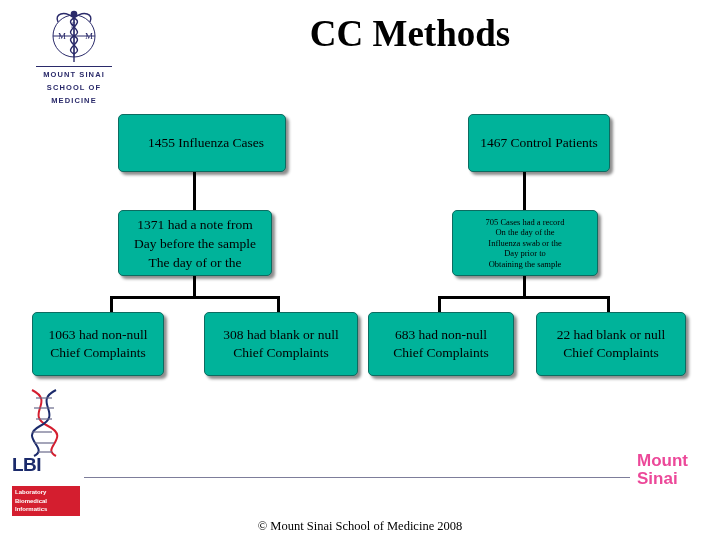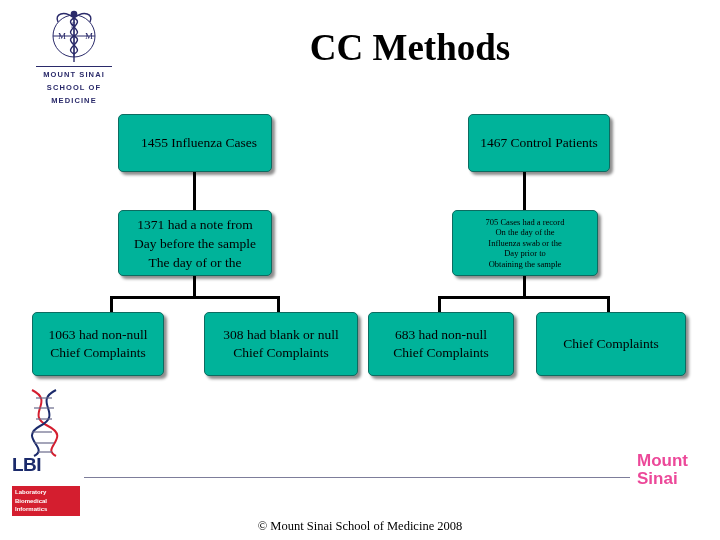--- a/index.html
+++ b/index.html
@@ -99,21 +99,21 @@
     color: #ec4899;
     font-size: 17px;
     font-weight: bold;
     line-height: 18px;
   }
 
   
   .title {
     position: absolute;
     left: 120px;
-    top: 26px;
+    top: 12px;
     width: 580px;
     text-align: center;
     font-size: 37px;
     font-weight: bold;
     color: #000000;
     font-family: "Liberation Serif", serif;
   }
 
   
   .box {
@@ -125,21 +125,21 @@
     color: #000000;
     display: flex;
     align-items: center;
     justify-content: center;
     text-align: center;
     box-sizing: border-box;
     padding: 2px 4px;
   }
   .box span { display: block; width: 100%; }
 
-  .b-flu      { left: 118px; top: 114px;  width: 154px; height: 58px; font-size: 13.5px; padding-left: 12px; }
+  .b-flu      { left: 118px; top: 114px;  width: 168px; height: 58px; font-size: 13.5px; padding-left: 12px; }
   .b-ctrl     { left: 468px; top: 114px;  width: 142px; height: 58px; font-size: 13.5px; }
   .b-note     { left: 118px; top: 210px;  width: 154px; height: 66px; font-size: 13.5px; line-height: 19px; text-align: center; }
   .b-record   { left: 452px; top: 210px;  width: 146px; height: 66px; font-size: 8.5px;  line-height: 10.5px; }
   .b-nonnull1 { left: 32px;  top: 312px;  width: 132px; height: 64px; font-size: 13.5px; line-height: 18px; }
   .b-blank1   { left: 204px; top: 312px;  width: 154px; height: 64px; font-size: 13.5px; line-height: 18px; }
   .b-nonnull2 { left: 368px; top: 312px;  width: 146px; height: 64px; font-size: 13.5px; line-height: 18px; }
   .b-blank2   { left: 536px; top: 312px;  width: 150px; height: 64px; font-size: 13.5px; line-height: 18px; }
 
   
   .conn {
@@ -260,20 +260,21 @@
 
   <div class="box b-nonnull2">
     <span>
       <span>683 had non-null</span>
       <span>Chief Complaints</span>
     </span>
   </div>
 
   <div class="box b-blank2">
     <span>
+      <span>22 had blank or null</span>
       <span>Chief Complaints</span>
     </span>
   </div>
 
   <div class="conn v c-l1"></div>
   <div class="conn v c-r1"></div>
   <div class="conn v c-l2v"></div>
   <div class="conn h c-l3h"></div>
   <div class="conn v c-l4a"></div>
   <div class="conn v c-l4b"></div>

